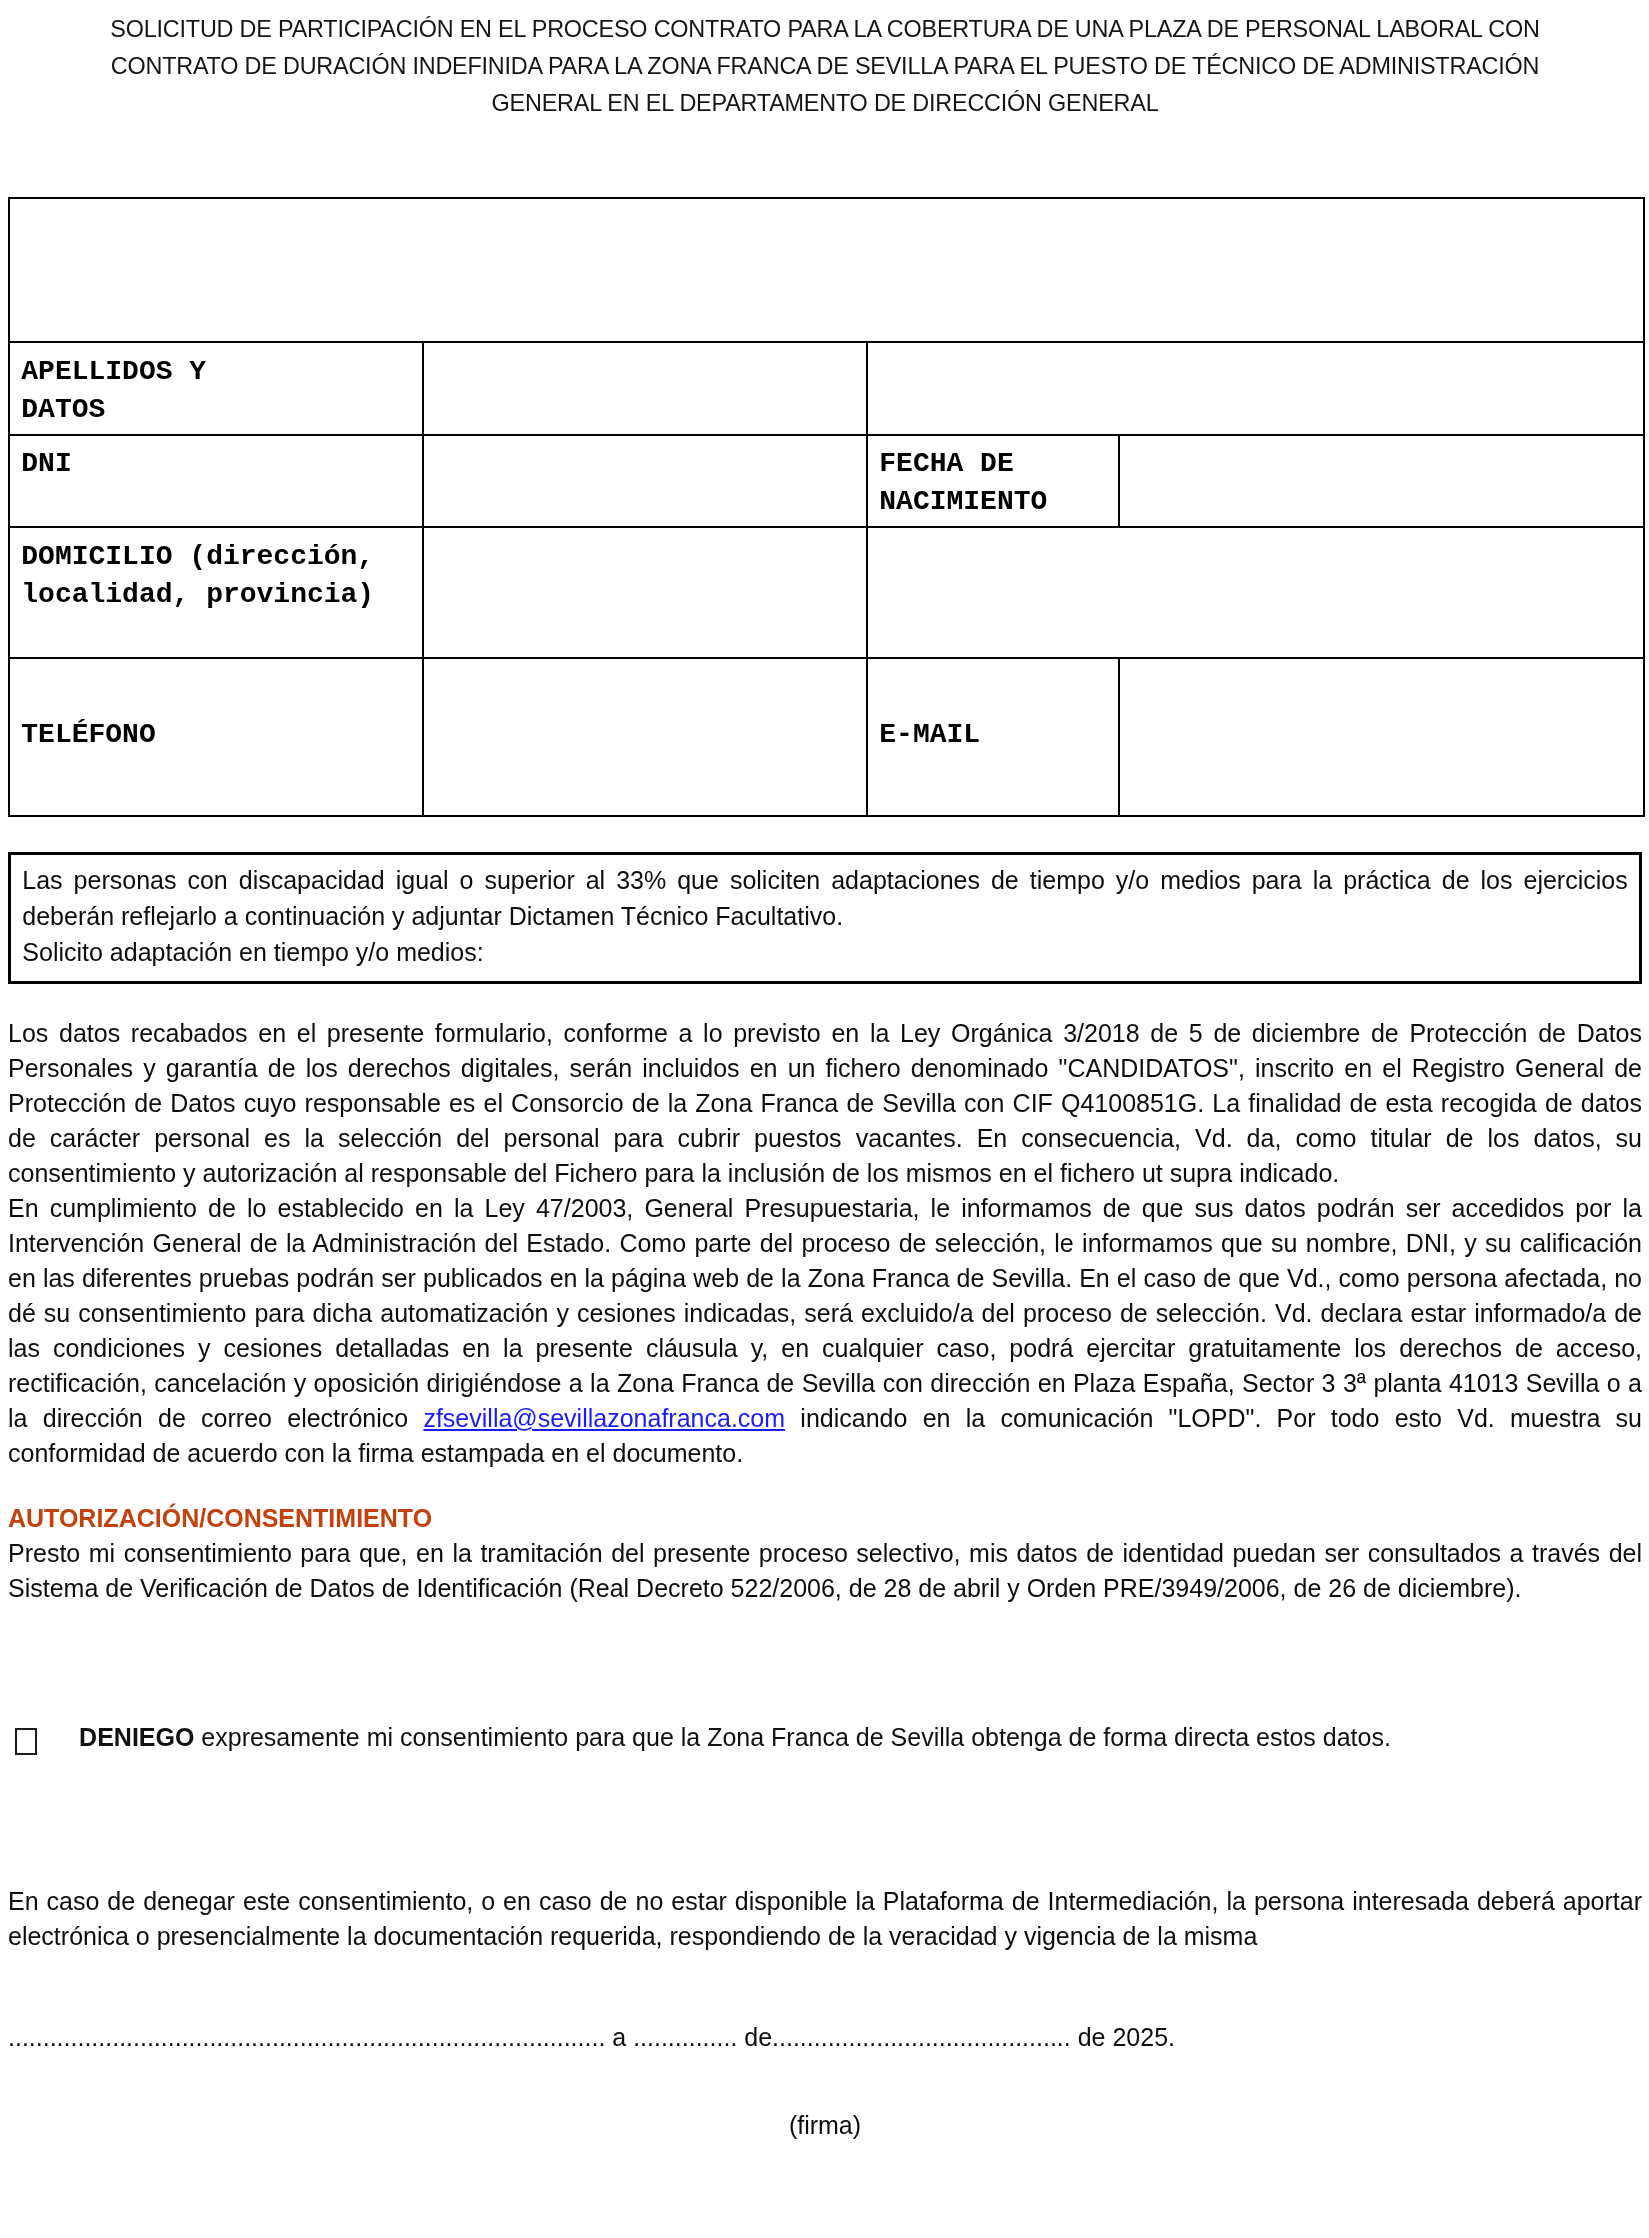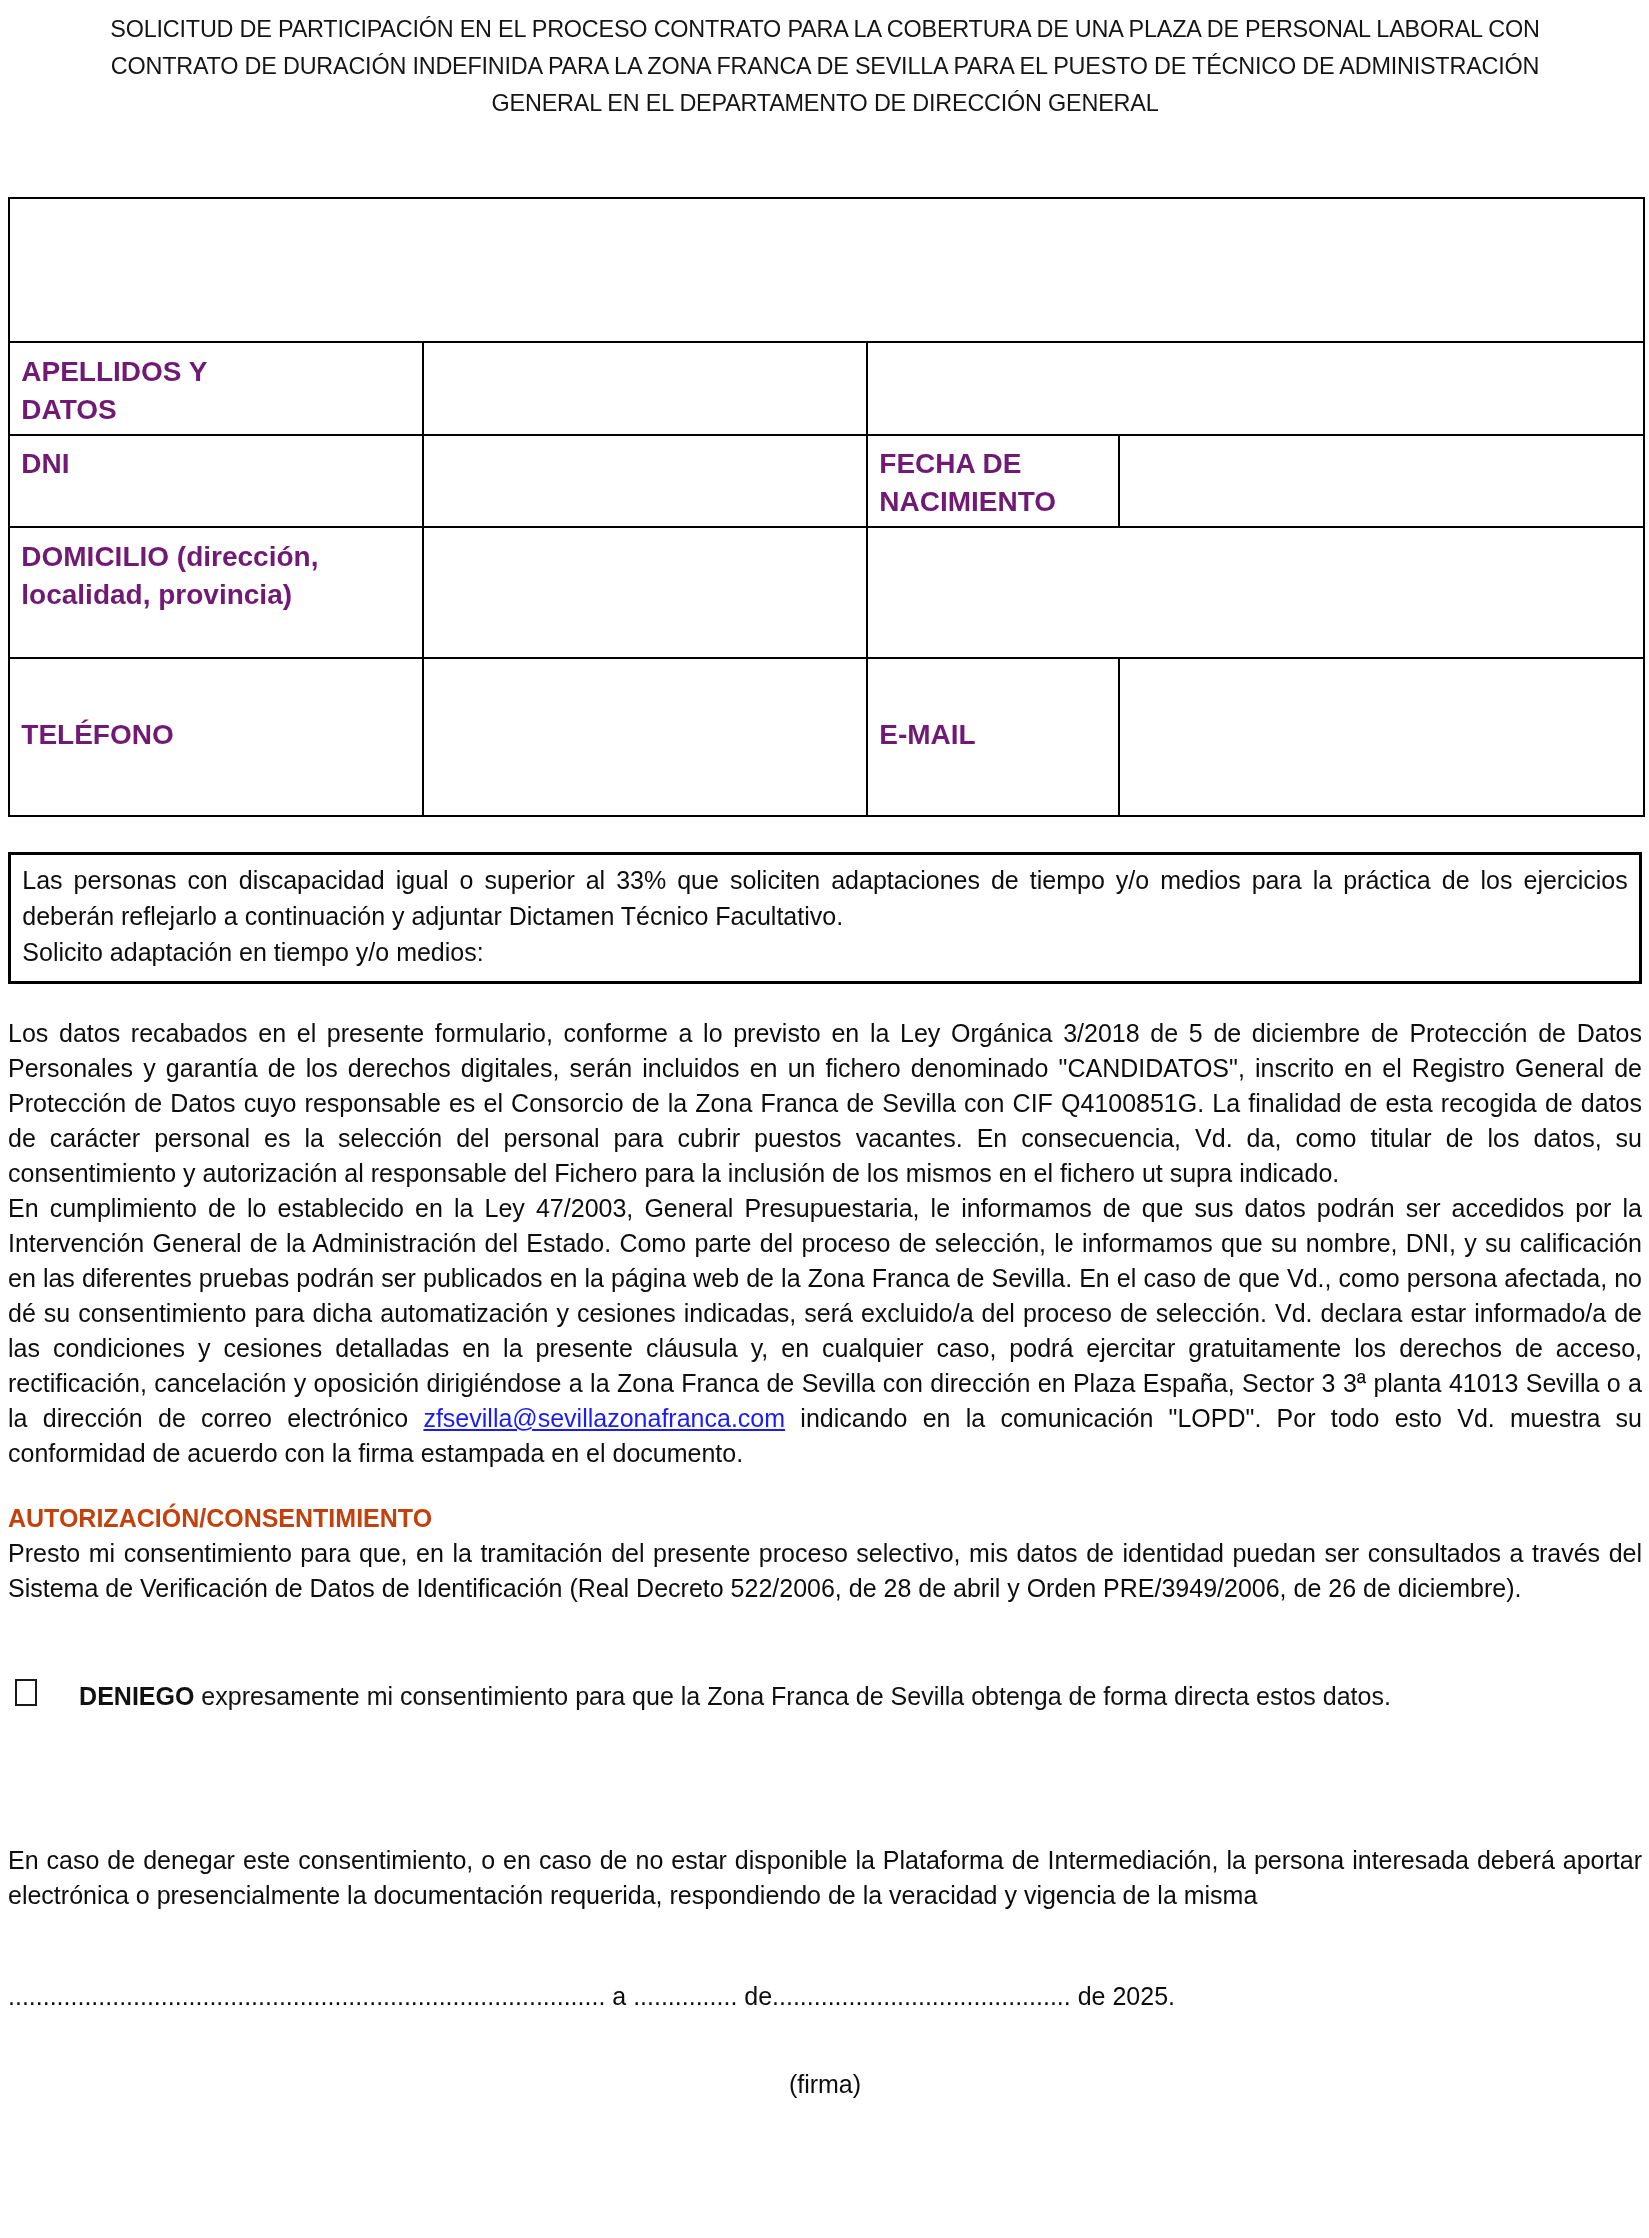--- a/index.html
+++ b/index.html
@@ -50,21 +50,22 @@
     font-size:31px;
     height:144px;
     letter-spacing:0.4px;
   }
   .lbl{
     font-weight:700;
     font-size:28px;
     line-height:38px;
     vertical-align:top;
     padding:9.7px 4.8px 4.8px 11.3px;
-    color:#701a75;
+    color:#000000;
+    font-family:Liberation Mono, monospace;
   }
   .inp{background:#fff;}
   .r1{height:84px;}
   .r2{height:85px;}
   .r3{height:131px;}
   .r4{height:158px;}
   .r4 .lbl{vertical-align:middle;padding-top:0;}
   
   .adapt-box{
     margin-top:35px;
@@ -90,23 +91,23 @@
     text-decoration-color:var(--link-color);
   }
   .auth-heading{
     margin-top:30px;
     font-size:25px;
     line-height:35px;
     font-weight:700;
     color:#c2410c;
   }
   .deniego-row{
-    margin-top:73px;
+    margin-top:114px;
     display:flex;
-    align-items:flex-start;
+    align-items:flex-end;
     font-size:25px;
     line-height:35px;
   }
   .checkbox{
     display:inline-block;
     width:22.6px;
     height:27.4px;
     border:2.4px solid #1a1a1a;
     background:#fff;
     margin-left:6.5px;

